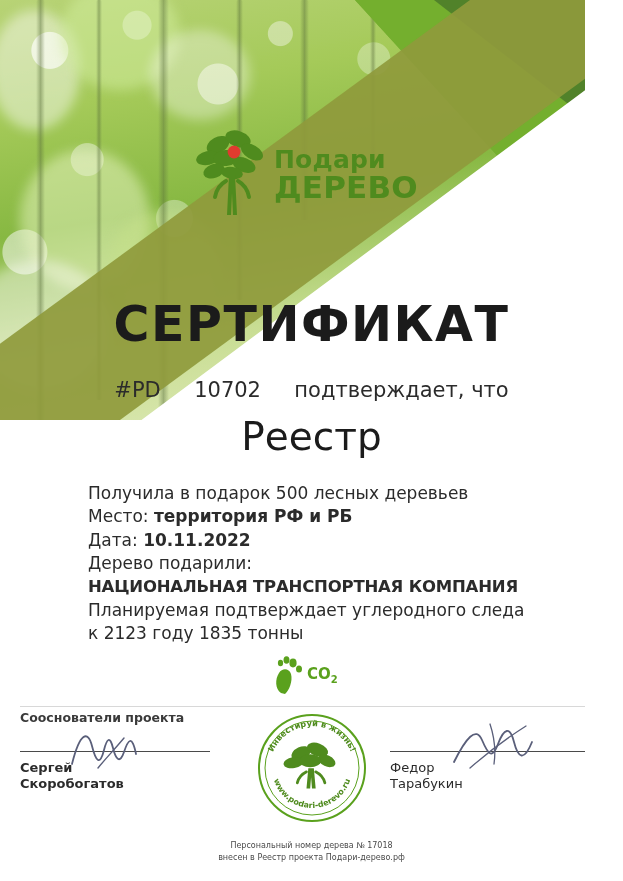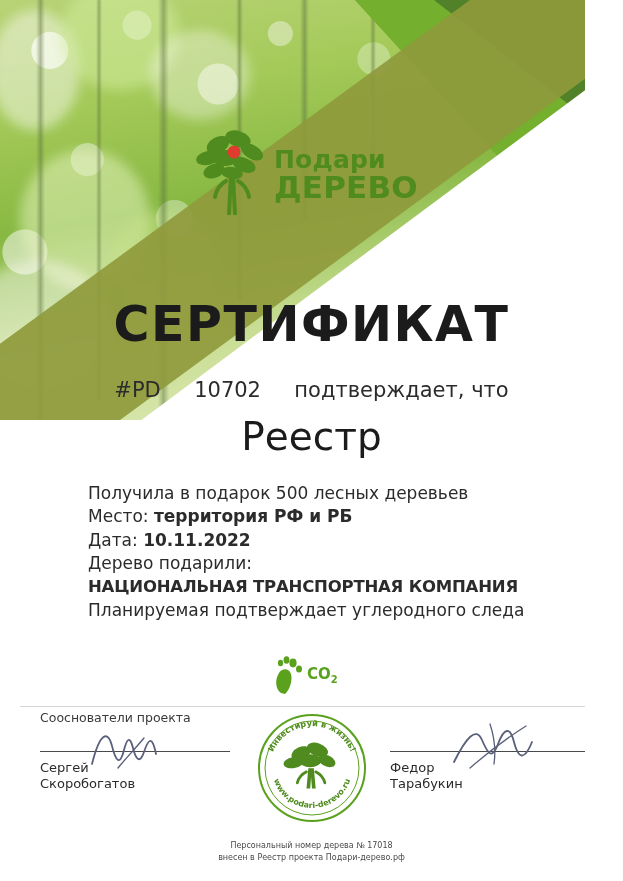--- a/index.html
+++ b/index.html
@@ -147,21 +147,21 @@
   .hr {
     position: absolute;
     left: 20px; top: 706px;
     width: 583px; height: 1px;
     background: #d8d8d8;
     z-index: 5;
   }
 
   
   .sig-block { position: absolute; z-index: 6; }
-  .sig-left  { left: 40px;  top: 710px; width: 190px; }
+  .sig-left  { left: 20px;  top: 710px; width: 190px; font-weight: bold; }
   .sig-right { left: 390px; top: 710px; width: 195px; }
   .sig-caption {
     font-size: 12.5px; color: #3a3a3a; margin-bottom: 22px;
   }
   .sig-rule {
     width: 100%; height: 1px; background: #4a4a4a; margin-top: 26px;
   }
   .sig-name {
     margin-top: 8px;
     font-size: 13px; color: #2b2b2b; line-height: 1.25;
@@ -270,20 +270,21 @@
       <span>Место:</span>
       <span class="strong">территория РФ и РБ</span>
     </div>
     <div>
       <span>Дата:</span>
       <span class="strong">10.11.2022</span>
     </div>
     <div>Дерево подарили:</div>
     <div class="org">НАЦИОНАЛЬНАЯ ТРАНСПОРТНАЯ КОМПАНИЯ</div>
     <div>Планируемая подтверждает углеродного следа</div>
+    <div>к 2123 году 1835 тонны</div>
   </div>
 
   <div class="co2">
     <svg width="34" height="44" viewBox="0 0 34 44">
       <path d="M10 40 C4 36 4 26 8 20 C11 15 18 15 20 21 C22 28 18 38 14 41 Z" fill="#5aa11d"></path>
       <ellipse cx="22" cy="10" rx="3.6" ry="4.4" fill="#5aa11d"></ellipse>
       <ellipse cx="28" cy="16" rx="3" ry="3.6" fill="#5aa11d"></ellipse>
       <ellipse cx="15.5" cy="7" rx="3" ry="3.8" fill="#5aa11d"></ellipse>
       <ellipse cx="9.5" cy="10" rx="2.6" ry="3.2" fill="#5aa11d"></ellipse>
     </svg>

